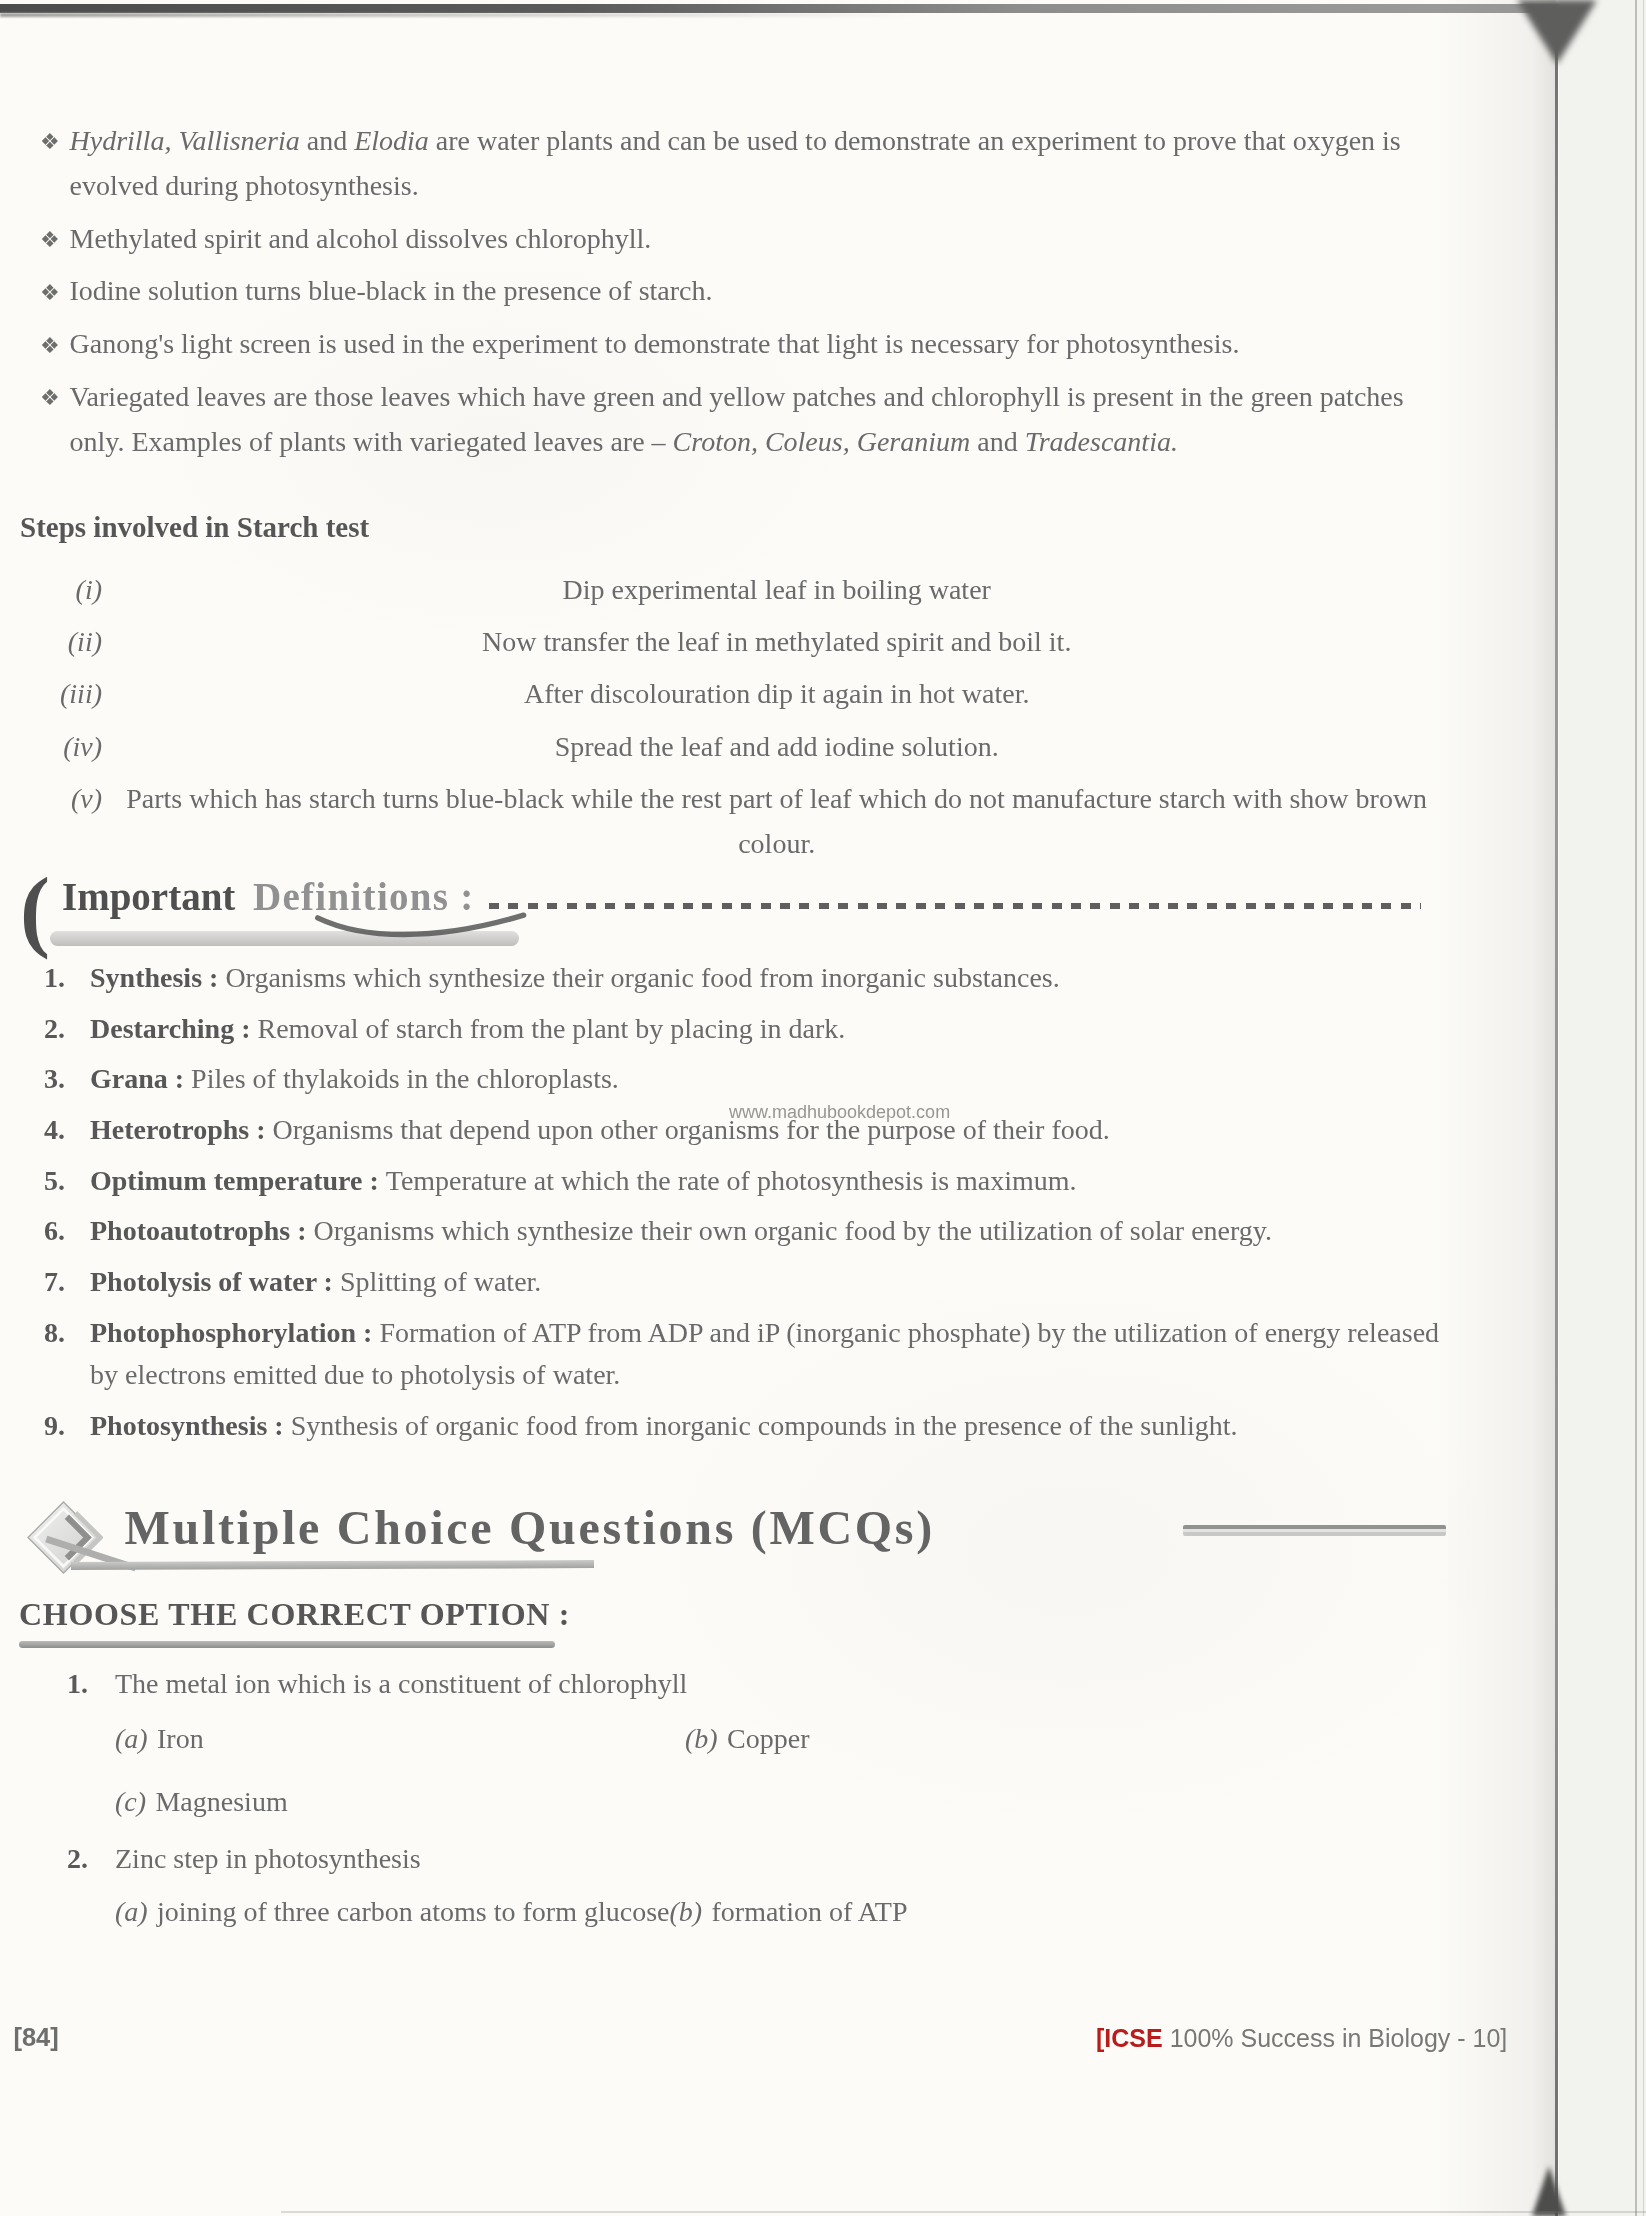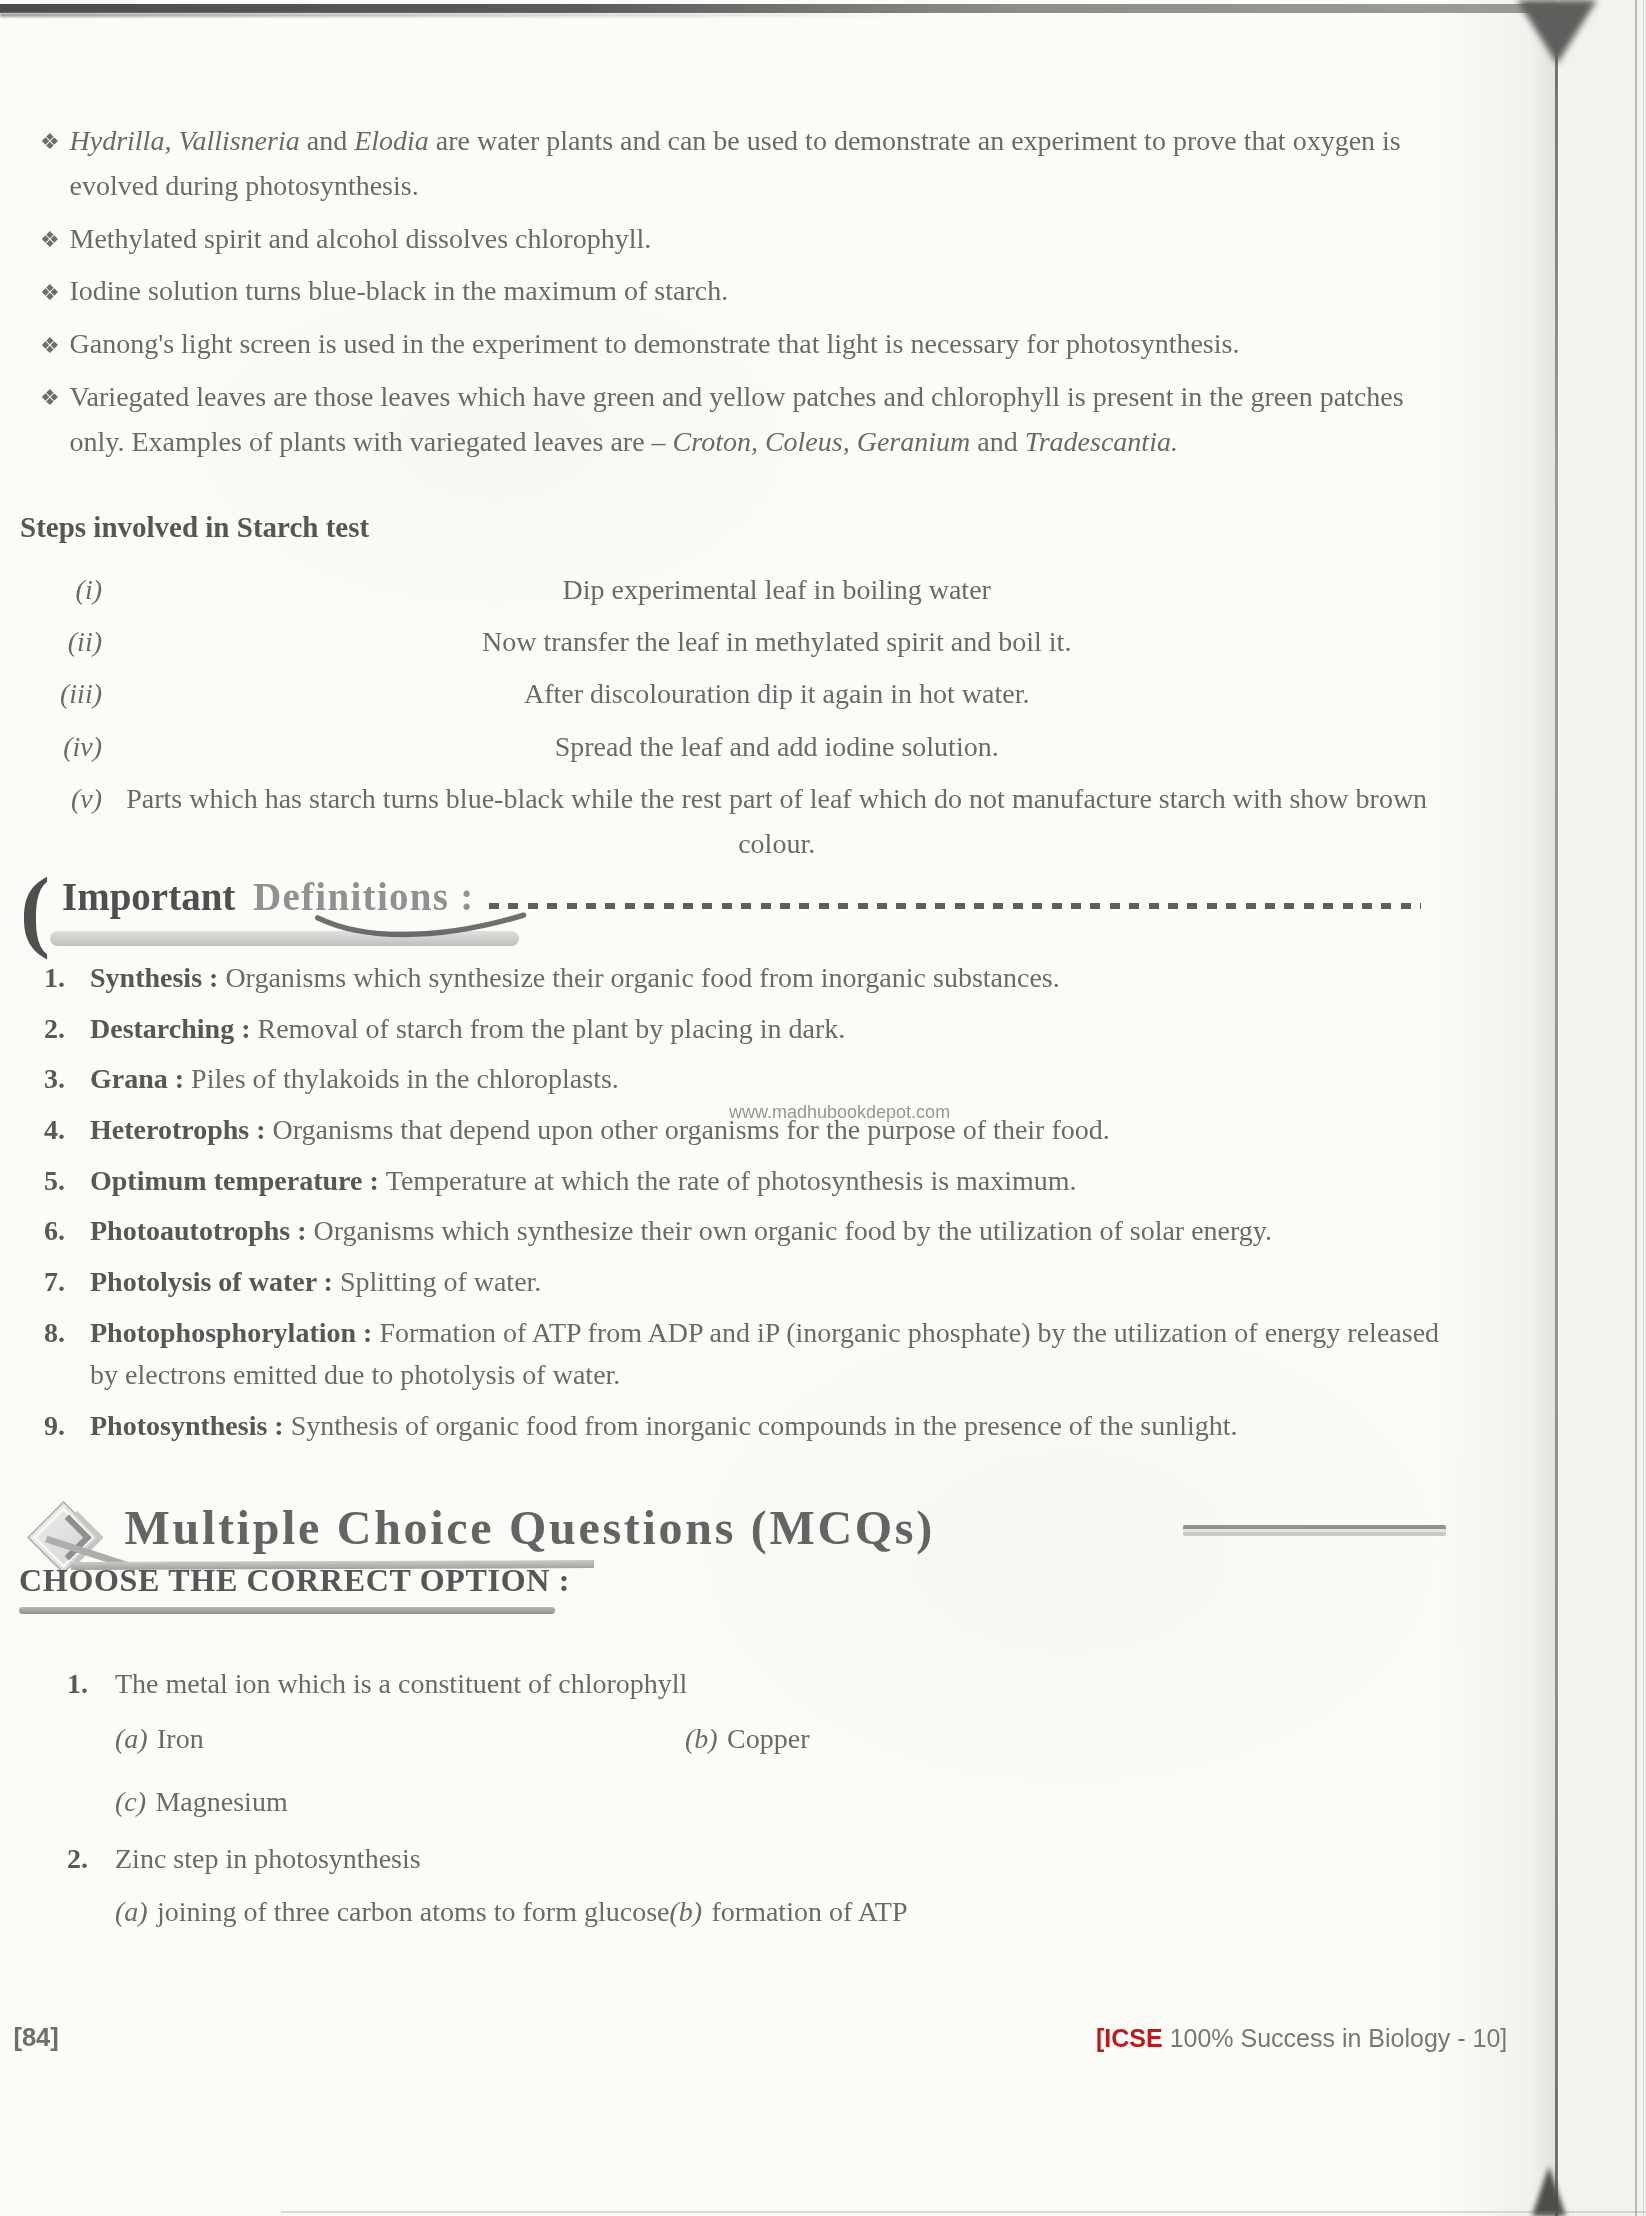--- a/index.html
+++ b/index.html
@@ -70,21 +70,21 @@
   .mcqh{position:absolute;left:23.5px;top:1491px;width:1421px;height:121px;}
   .mcqh .title{position:absolute;left:101px;top:9.4px;font-size:48px;font-weight:bold;color:#646464;letter-spacing:2.7px;}
   .mcqh .rule{position:absolute;left:1159px;top:34px;width:263px;height:10.7px;border-radius:2px;
     background:linear-gradient(to bottom,#929290 0 4px,#e4e4e2 4px 6.7px,#c8c8c6 6.7px);}
   .mcqh .underbar{position:absolute;left:47px;top:70px;width:523px;height:8px;
     background:linear-gradient(to bottom,#cacac8,#a2a2a0);transform:rotate(-0.2deg);}
   .mcqh .stub{position:absolute;left:20px;top:59px;width:94px;height:6.7px;background:#aeaeac;transform:rotate(18deg);}
   .mcqh .dia{position:absolute;left:0;top:6.7px;}
 
   
-  .choose{position:absolute;left:19px;top:1562px;}
+  .choose{position:absolute;left:19px;top:1596px;}
   .choose .ct{font-size:32px;font-weight:bold;color:#565656;letter-spacing:0.7px;margin:0;}
   .choose .cbar{margin-top:8px;width:536px;height:7.4px;border-radius:3.4px;
     background:linear-gradient(to bottom,#bab9b7,#8d8d8b);}
 
   
   .questions{position:absolute;left:67px;top:1662px;width:1361px;font-size:28px;line-height:1.6;}
   .q{display:flex;}
   .q .qnum{flex:0 0 48px;font-weight:bold;color:#595959;}
   .q .qtext{flex:1;}
   .opts-two{display:grid;grid-template-columns:570px 570px;margin:10.7px 0 12px 48px;row-gap:18px;}
@@ -120,21 +120,21 @@
       <div class="note">
         <span class="bullet">❖</span>
         <span class="txt"><span class="it">Hydrilla, Vallisneria</span><span> and </span><span class="it">Elodia</span><span> are water plants and can be used to demonstrate an experiment to prove that oxygen is evolved during photosynthesis.</span></span>
       </div>
       <div class="note">
         <span class="bullet">❖</span>
         <span class="txt"><span>Methylated spirit and alcohol dissolves chlorophyll.</span></span>
       </div>
       <div class="note">
         <span class="bullet">❖</span>
-        <span class="txt"><span>Iodine solution turns blue-black in the maximum of starch.</span></span>
+        <span class="txt"><span>Iodine solution turns blue-black in the presence of starch.</span></span>
       </div>
       <div class="note">
         <span class="bullet">❖</span>
         <span class="txt"><span>Ganong's light screen is used in the experiment to demonstrate that light is necessary for photosynthesis.</span></span>
       </div>
       <div class="note">
         <span class="bullet">❖</span>
         <span class="txt"><span>Variegated leaves are those leaves which have green and yellow patches and chlorophyll is present in the green patches only. Examples of plants with variegated leaves are – </span><span class="it">Croton, Coleus, Geranium</span><span> and </span><span class="it">Tradescantia.</span></span>
       </div>
     </div>

